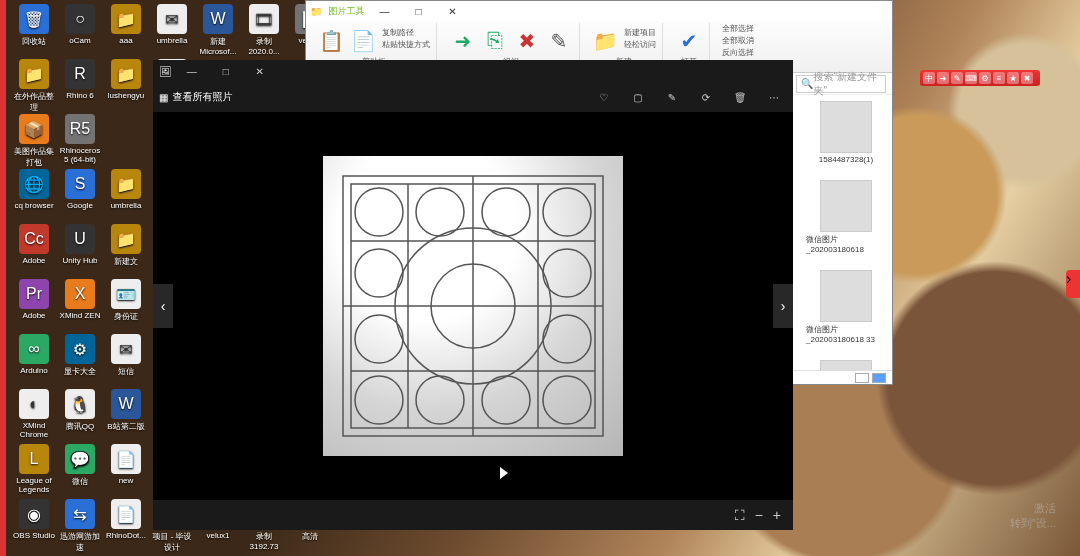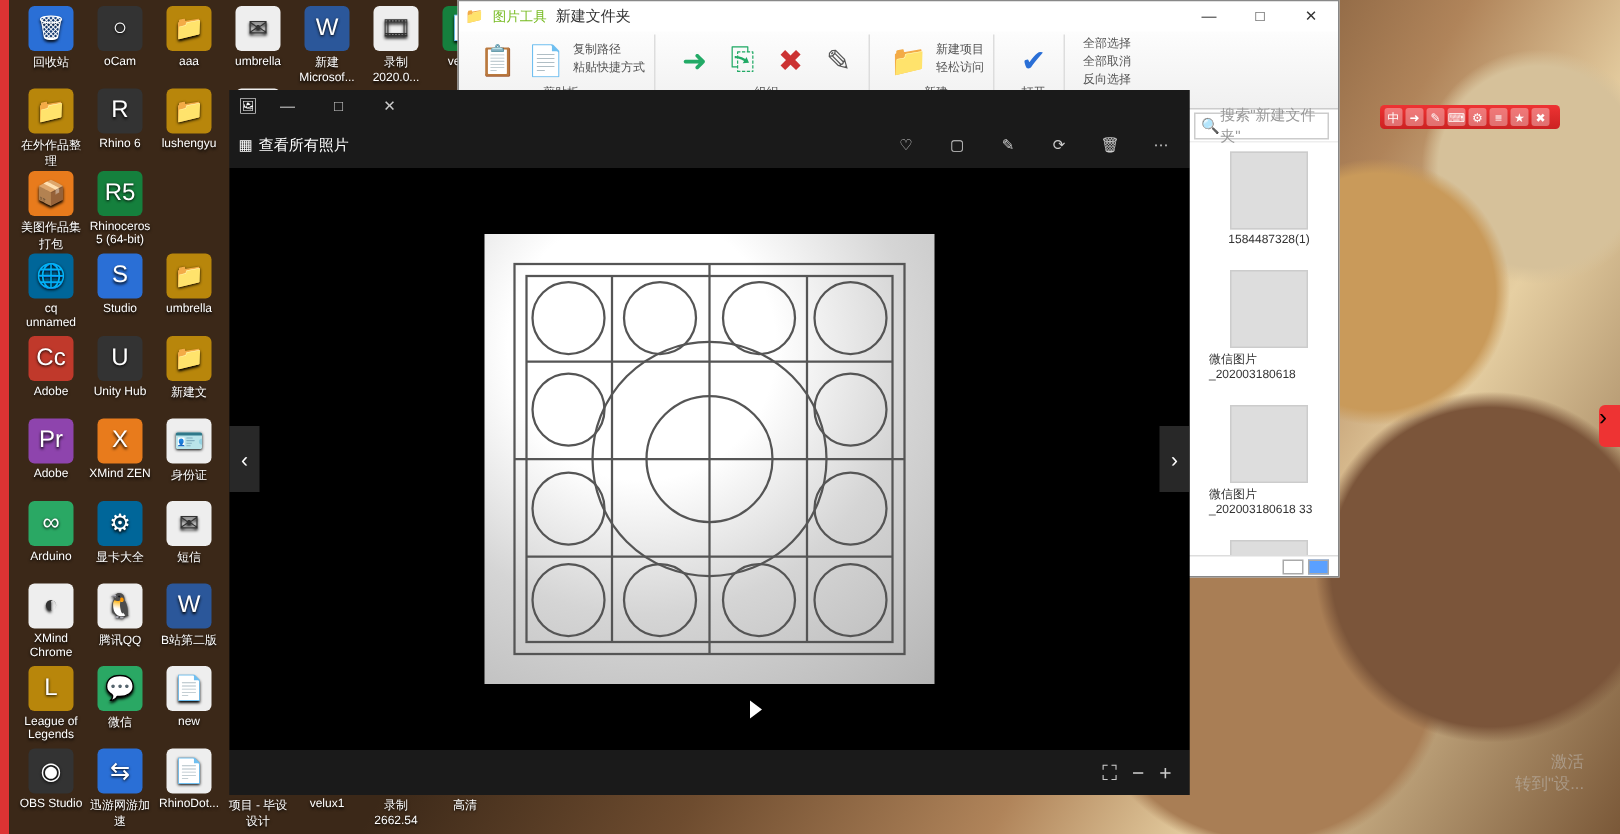--- a/index.html
+++ b/index.html
@@ -27,21 +27,21 @@
   .right-handle {
     position:absolute; right:0; top:270px; width:14px; height:28px;
     background:#e33; border-radius:4px 0 0 4px; z-index:60;
   }
   
   .desktop { position:absolute; left:6px; top:0; width:310px; height:556px; z-index:2; }
   .dicon { position:absolute; width:44px; text-align:center; color:#fff; font-size:8px; text-shadow:0 1px 2px #000; cursor:pointer; }
   .dicon .gly { width:30px; height:30px; margin:0 auto 2px; border-radius:4px; display:flex; align-items:center; justify-content:center; font-size:16px; }
   .c-blue{background:#2a6fd6;} .c-dark{background:#333;} .c-orange{background:#e87b1c;}
   .c-red{background:#c0392b;} .c-green{background:#2aa864;} .c-teal{background:#069;}
-  .c-white{background:#eee;color:#333;} .c-gold{background:#b8860b;} .c-gray{background:#15803d;} .c-wblue{background:#2b579a;}
+  .c-white{background:#eee;color:#333;} .c-gold{background:#b8860b;} .c-gray{background:#737373;} .c-wblue{background:#2b579a;}
   .c-prem{background:#8e44ad;}
 
   
   .explorer {
     position:absolute; left:305px; top:0; width:588px; height:385px;
     background:#fff; border:1px solid #888; z-index:30;
     display:flex; flex-direction:column; font-size:10px; color:#333;
   }
   .ex-title { height:20px; background:#fff; display:flex; align-items:center; padding:0 4px; gap:6px; }
   .ex-name{flex:1;}
@@ -160,25 +160,25 @@
     <div class="dicon" style="left: 6px; top: 114px;">
       <div class="gly c-orange">📦</div>
       <div>美图作品集打包</div>
     </div>
     <div class="dicon" style="left: 52px; top: 114px;">
       <div class="gly c-gray">R5</div>
       <div>Rhinoceros 5 (64-bit)</div>
     </div>
     <div class="dicon" style="left: 6px; top: 169px;">
       <div class="gly c-teal">🌐</div>
-      <div>cq unnamed</div>
+      <div>cq browser</div>
     </div>
     <div class="dicon" style="left: 52px; top: 169px;">
       <div class="gly c-blue">S</div>
-      <div>Studio</div>
+      <div>Google</div>
     </div>
     <div class="dicon" style="left: 98px; top: 169px;">
       <div class="gly c-gold">📁</div>
       <div>umbrella</div>
     </div>
     <div class="dicon" style="left: 6px; top: 224px;">
       <div class="gly c-red">Cc</div>
       <div>Adobe</div>
     </div>
     <div class="dicon" style="left: 52px; top: 224px;">
@@ -252,33 +252,32 @@
     <div class="dicon" style="left: 144px; top: 499px;">
       <div class="gly c-gold">📁</div>
       <div>项目 - 毕设设计</div>
     </div>
     <div class="dicon" style="left: 190px; top: 499px;">
       <div class="gly c-gray">📄</div>
       <div>velux1</div>
     </div>
     <div class="dicon" style="left: 236px; top: 499px;">
       <div class="gly c-white">🎞</div>
-      <div>录制 2662.54</div>
+      <div>录制 3192.73</div>
     </div>
     <div class="dicon" style="left: 282px; top: 499px;">
       <div class="gly c-gold">📁</div>
       <div>高清</div>
     </div>
   </div>
 
 <div class="explorer">
   <div class="ex-title">
     <span>📁</span>
     <span style="color:#7b2;font-size:9px">图片工具</span>
-    <span class="ex-name">新建文件夹</span>
     <div class="wb">—</div>
     <div class="wb">□</div>
     <div class="wb close">✕</div>
   </div>
   <div class="ex-ribbon">
     <div class="rgroup">
       <div class="rrow">
         <div class="ricon big">📋</div>
         <div class="ricon big">📄</div>
         <div style="display:flex;flex-direction:column;font-size:8px;gap:1px">

